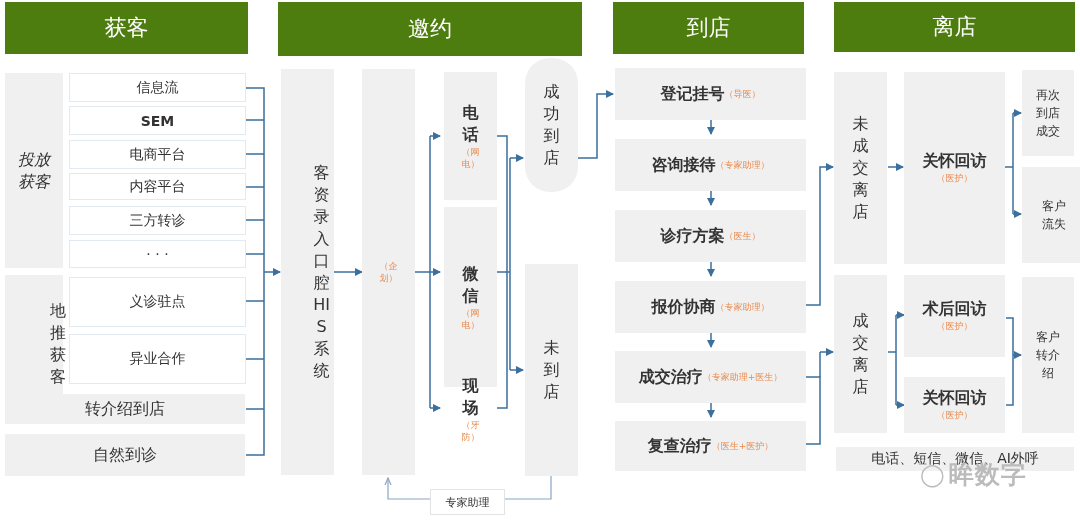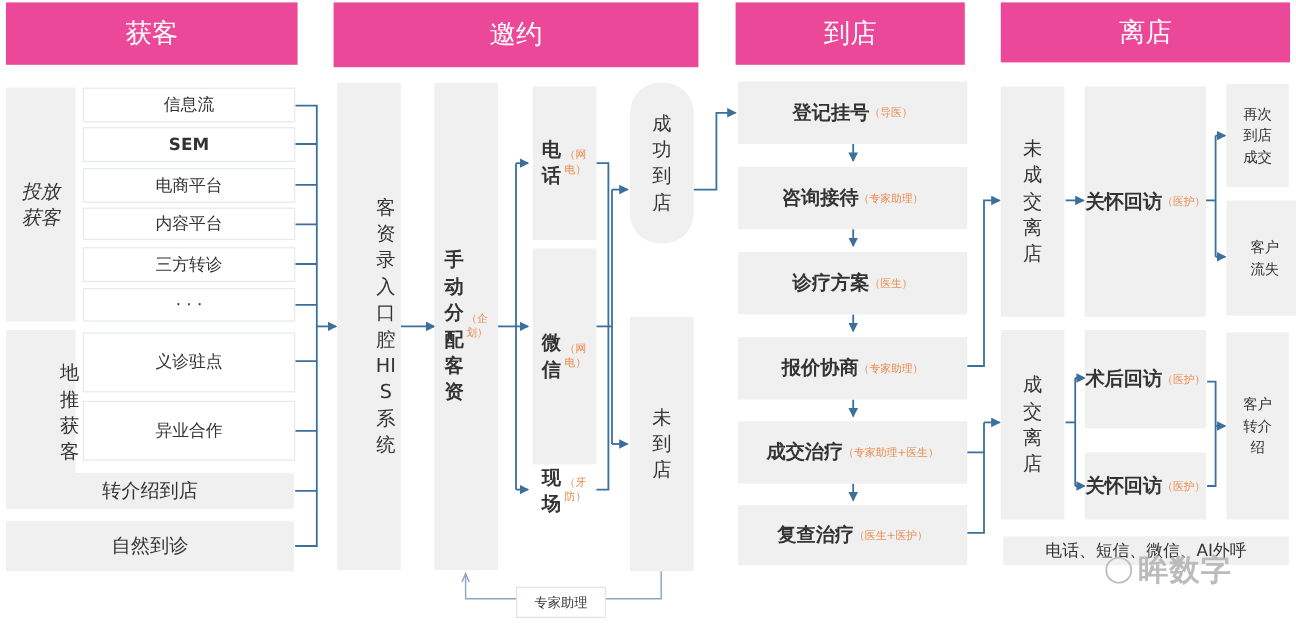--- a/index.html
+++ b/index.html
@@ -1,26 +1,26 @@
 <!DOCTYPE html>
 <html><head>
 <meta charset="utf-8">
 <style>
   html,body{margin:0;padding:0;background:#fff;}
   body{width:1080px;height:521px;position:relative;overflow:hidden;font-family:"DejaVu Sans","Liberation Sans",sans-serif;color:#333;}
   .abs{position:absolute;box-sizing:border-box;}
-  .hdr{background:#ec4899;color:#fff;font-size:22px;display:flex;align-items:center;justify-content:center;}
+  .hdr{background:#4d7c0f;color:#fff;font-size:22px;display:flex;align-items:center;justify-content:center;}
   .g{background:#f0f0f0;}
   .w{background:#fff;border:1.5px solid #e3e9f0;}
   .c{display:flex;align-items:center;justify-content:center;text-align:center;}
   .sm{font-size:14px;color:#333;}
   .md{font-size:16px;color:#333;}
   .bd{font-weight:bold;}
   .or{color:#e98a4d;font-size:9px;font-weight:normal;}
-  .col{flex-direction:row;}
+  .col{flex-direction:column;}
   svg.lines{position:absolute;left:0;top:0;}
   .wm{color:#bbb;font-size:25px;font-weight:bold;letter-spacing:1px;}
 </style>
 </head>
 <body>
 
 <div class="abs hdr" style="left:5px;top:2px;width:243px;height:52px;">获客</div>
 <div class="abs hdr" style="left:278px;top:2px;width:304px;height:54px;">邀约</div>
 <div class="abs hdr" style="left:613px;top:2px;width:191px;height:52px;">到店</div>
 <div class="abs hdr" style="left:834px;top:2px;width:241px;height:50px;">离店</div>
@@ -105,37 +105,36 @@
 <div class="abs w c sm" style="left:69px;top:277px;width:177px;height:50px;">义诊驻点</div>
 <div class="abs w c sm" style="left:69px;top:334px;width:177px;height:50px;">异业合作</div>
 
 <div class="abs g c md" style="left:5px;top:394px;width:240px;height:30px;">转介绍到店</div>
 <div class="abs g c md" style="left:5px;top:434px;width:240px;height:42px;">自然到诊</div>
 
 <div class="abs g c" style="left:281px;top:69px;width:53px;height:406px;padding-left:28px;">
   <span class="md" style="width:22px;line-height:22px;word-break:break-all;">客资录入口腔HIS系统</span>
 </div>
 <div class="abs g c col" style="left:362px;top:69px;width:53px;height:406px;">
-  <span class="md bd" style="width:18px;line-height:22px;">手动分配客资</span>
   <span class="or" style="width:20px;line-height:12px;">（企划）</span>
 </div>
 <div class="abs g c col" style="left:444px;top:72px;width:53px;height:128px;">
   <span class="md bd" style="width:18px;line-height:22px;">电话</span>
   <span class="or" style="width:22px;line-height:12px;">（网电）</span>
 </div>
 <div class="abs g c col" style="left:444px;top:207px;width:53px;height:180px;">
   <span class="md bd" style="width:18px;line-height:22px;">微信</span>
   <span class="or" style="width:22px;line-height:12px;">（网电）</span>
 </div>
 <div class="abs g c col" style="left:444px;top:338px;width:53px;height:142px;background:transparent;">
   <span class="md bd" style="width:18px;line-height:22px;">现场</span>
   <span class="or" style="width:22px;line-height:12px;">（牙防）</span>
 </div>
 <div class="abs g" style="left:444px;top:387px;width:53px;height:92px;z-index:-1;"></div>
-<div class="abs g c" style="left:525px;top:69px;width:53px;height:134px;border-radius:25px;">
+<div class="abs g c" style="left:525px;top:58px;width:53px;height:134px;border-radius:25px;">
   <span class="md" style="width:18px;line-height:22px;">成功到店</span>
 </div>
 <div class="abs g c" style="left:525px;top:264px;width:53px;height:212px;">
   <span class="md" style="width:18px;line-height:22px;">未到店</span>
 </div>
 <div class="abs c" style="left:430px;top:489px;width:75px;height:26px;border:1px solid #e3e3e3;background:#fff;font-size:11px;color:#333;">专家助理</div>
 
 <div class="abs g c" style="left:615px;top:68px;width:191px;height:52px;">
   <span class="md bd">登记挂号</span>
     <span class="or">（导医）</span>

